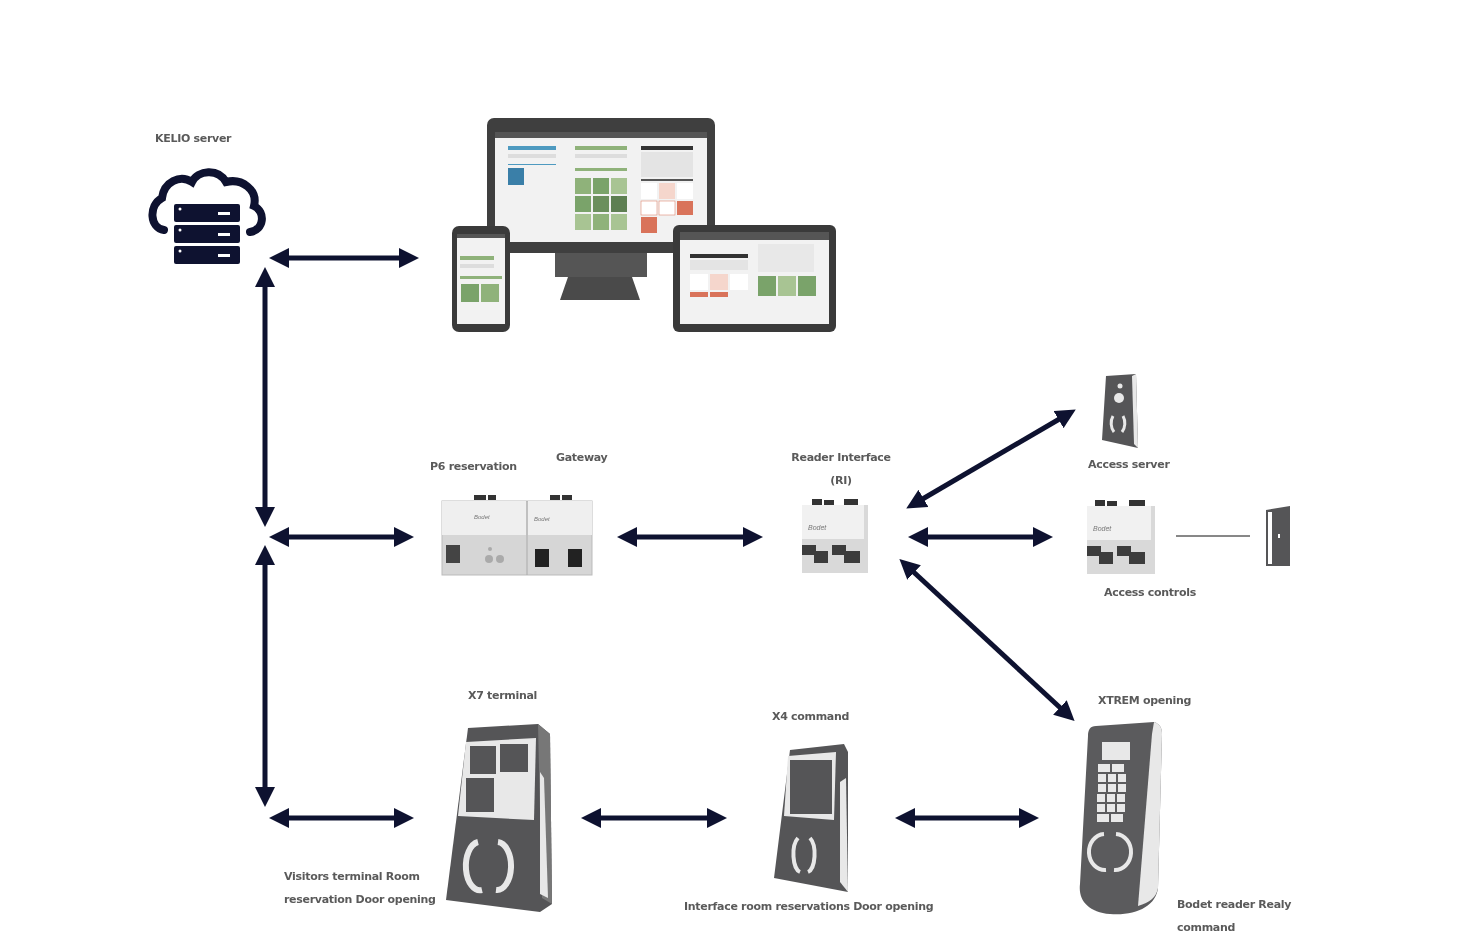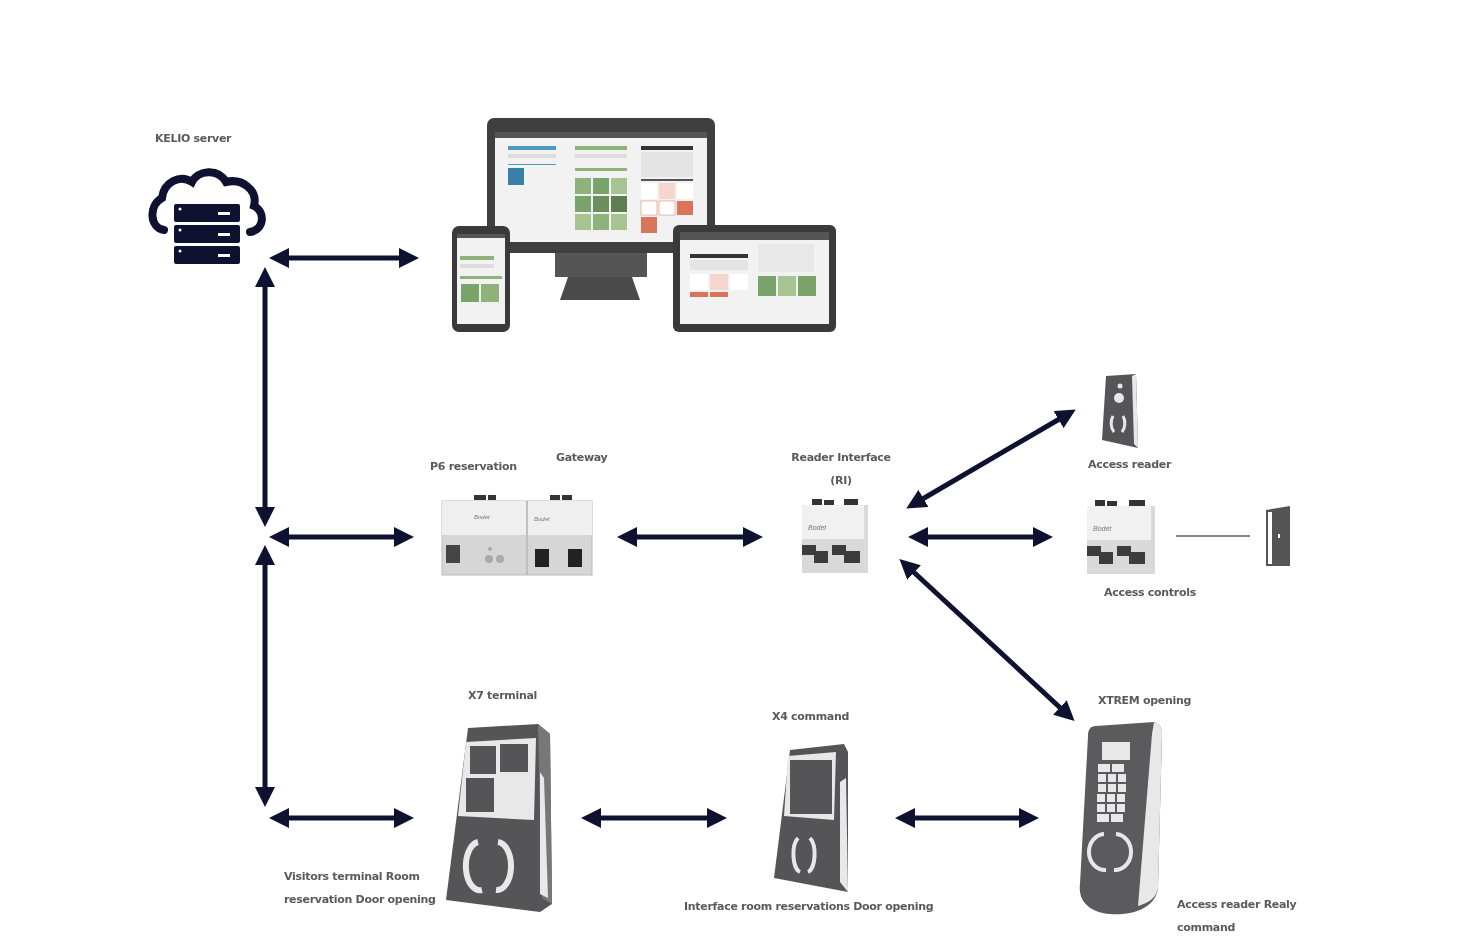--- a/index.html
+++ b/index.html
@@ -156,21 +156,21 @@
 </svg>
 
 <svg class="dev" style="left:1098px;top:372px;" width="46" height="82" viewBox="0 0 46 82">
   <path d="M8,4 L38,2 L40,76 L4,68 Z" fill="#555557"></path>
   <path d="M34,4 L38,2 L40,76 L36,72 Z" fill="#e8e8e8"></path>
   <circle cx="22" cy="14" r="2.5" fill="#e8e8e8"></circle>
   <circle cx="21" cy="26" r="5" fill="#e8e8e8"></circle>
   <path d="M15,44 A9,12 0 0 0 16,60" fill="none" stroke="#e8e8e8" stroke-width="3"></path>
   <path d="M25,44 A9,12 0 0 1 24,60" fill="none" stroke="#e8e8e8" stroke-width="3"></path>
 </svg>
-<div class="lbl" style="left:1088px;top:458px;">Access reader</div>
+<div class="lbl" style="left:1088px;top:458px;">Access server</div>
 
 <svg class="dev" style="left:1083px;top:498px;" width="76" height="80" viewBox="0 0 76 80">
   <rect x="12" y="2" width="10" height="6" fill="#333"></rect>
   <rect x="24" y="3" width="10" height="5" fill="#333"></rect>
   <rect x="46" y="2" width="16" height="6" fill="#333"></rect>
   <rect x="4" y="8" width="68" height="68" fill="#d9d9d9"></rect>
   <rect x="4" y="8" width="64" height="34" fill="#f1f1f1"></rect>
   <text x="10" y="33" font-size="7" font-style="italic" fill="#777" font-family="Liberation Sans, sans-serif">Bodet</text>
   <rect x="4" y="48" width="14" height="10" fill="#3c3c3c"></rect>
   <rect x="16" y="54" width="14" height="12" fill="#3c3c3c"></rect>
@@ -228,13 +228,13 @@
       <rect x="41" y="74" width="8" height="8"></rect>
     <rect x="21" y="84" width="8" height="8"></rect>
       <rect x="31" y="84" width="8" height="8"></rect>
       <rect x="41" y="84" width="8" height="8"></rect>
     <rect x="21" y="94" width="12" height="8"></rect>
       <rect x="35" y="94" width="12" height="8"></rect>
   </g>
   <path d="M28,114 A16,18 0 0 0 30,150" fill="none" stroke="#e8e8e8" stroke-width="4"></path>
   <path d="M40,114 A16,18 0 0 1 38,150" fill="none" stroke="#e8e8e8" stroke-width="4"></path>
 </svg>
-<div class="lbl wrap" style="left:1177px;top:893px;width:170px;">Access reader Realy command</div>
+<div class="lbl wrap" style="left:1177px;top:893px;width:170px;">Bodet reader Realy command</div>
 
 </body></html>

